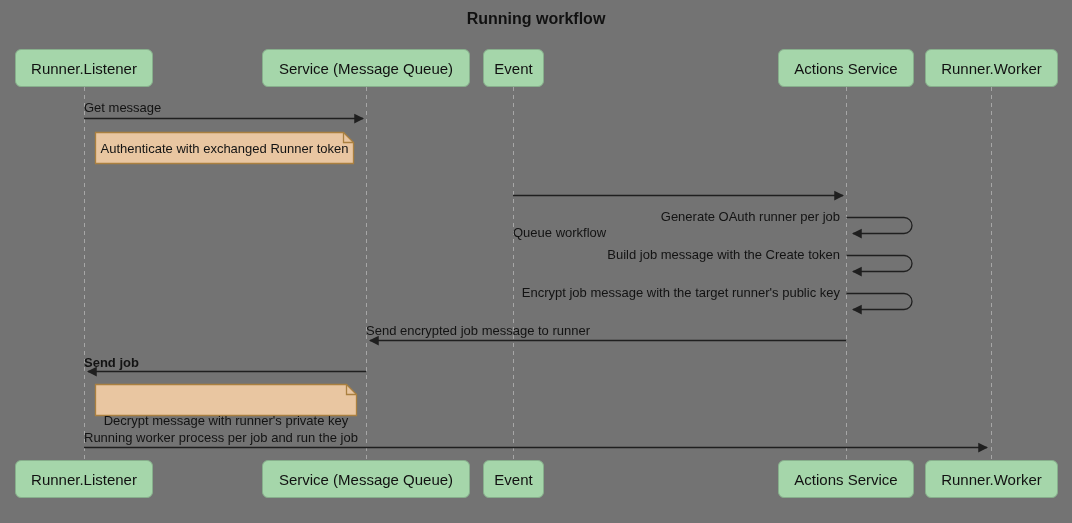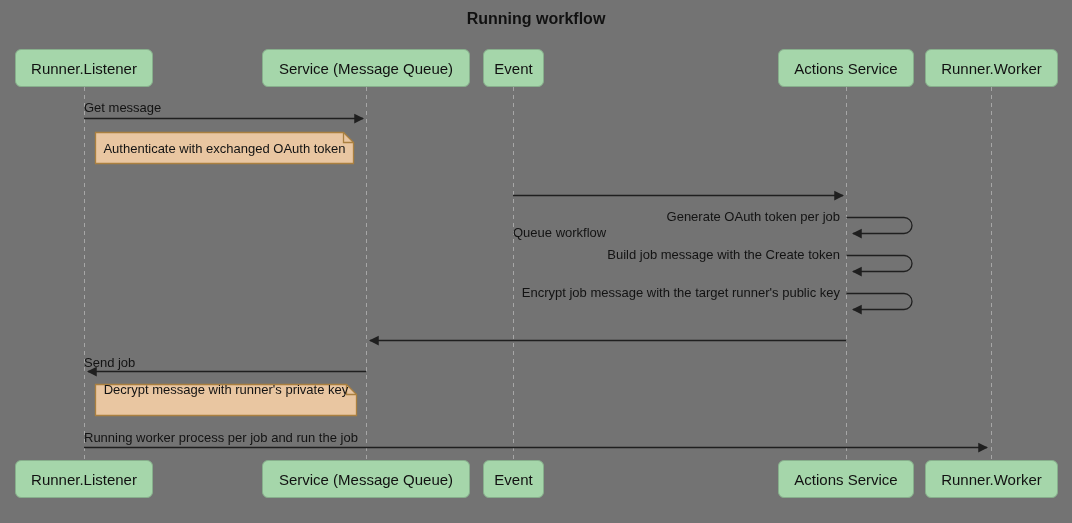--- a/index.html
+++ b/index.html
@@ -71,28 +71,29 @@
   <div class="title">Running workflow</div>
 
   <div class="actor" style="left:15px; width:138px;">Runner.Listener</div>
   <div class="actor" style="left:262px; width:208px;">Service (Message Queue)</div>
   <div class="actor" style="left:483px; width:61px;">Event</div>
   <div class="actor" style="left:778px; width:136px;">Actions Service</div>
   <div class="actor" style="left:925px; width:133px;">Runner.Worker</div>
 
   <div class="msg-label" style="left:84px; top:100px; width:282px;">Get message</div>
   <div class="msg-label" style="left:513px; top:177px; width:333px;margin-top:48px;">Queue workflow</div>
-  <div class="msg-label right-align" style="left:340px; top:209px; width:500px;">Generate OAuth token per job</div>
+  <div class="msg-label right-align" style="left:340px; top:209px; width:500px;">Generate OAuth runner per job</div>
   <div class="msg-label right-align" style="left:340px; top:247px; width:500px;">Build job message with the Create token</div>
   <div class="msg-label right-align" style="left:340px; top:285px; width:500px;">Encrypt job message with the target runner's public key</div>
-  <div class="msg-label" style="left:84px; top:355px; width:282px;">Send job</div>
+  <div class="msg-label" style="left:366px; top:323px; width:480px;">Send encrypted job message to runner</div>
+  <div class="msg-label" style="left:84px; top:355px; width:282px;font-weight:bold;">Send job</div>
   <div class="msg-label" style="left:84px; top:430px; width:907px;">Running worker process per job and run the job</div>
 
-  <div class="note-text" style="left:95px; top:132px; width:259px;">Authenticate with exchanged OAuth token</div>
-  <div class="note-text" style="left:95px; top:373px; width:262px;">Decrypt message with runner's private key</div>
+  <div class="note-text" style="left:95px; top:132px; width:259px;">Authenticate with exchanged Runner token</div>
+  <div class="note-text" style="left:95px; top:404px; width:262px;">Decrypt message with runner's private key</div>
 
   <div class="actor bottom" style="left:15px; width:138px;">Runner.Listener</div>
   <div class="actor bottom" style="left:262px; width:208px;">Service (Message Queue)</div>
   <div class="actor bottom" style="left:483px; width:61px;">Event</div>
   <div class="actor bottom" style="left:778px; width:136px;">Actions Service</div>
   <div class="actor bottom" style="left:925px; width:133px;">Runner.Worker</div>
 
 </div>
 
 </body></html>

